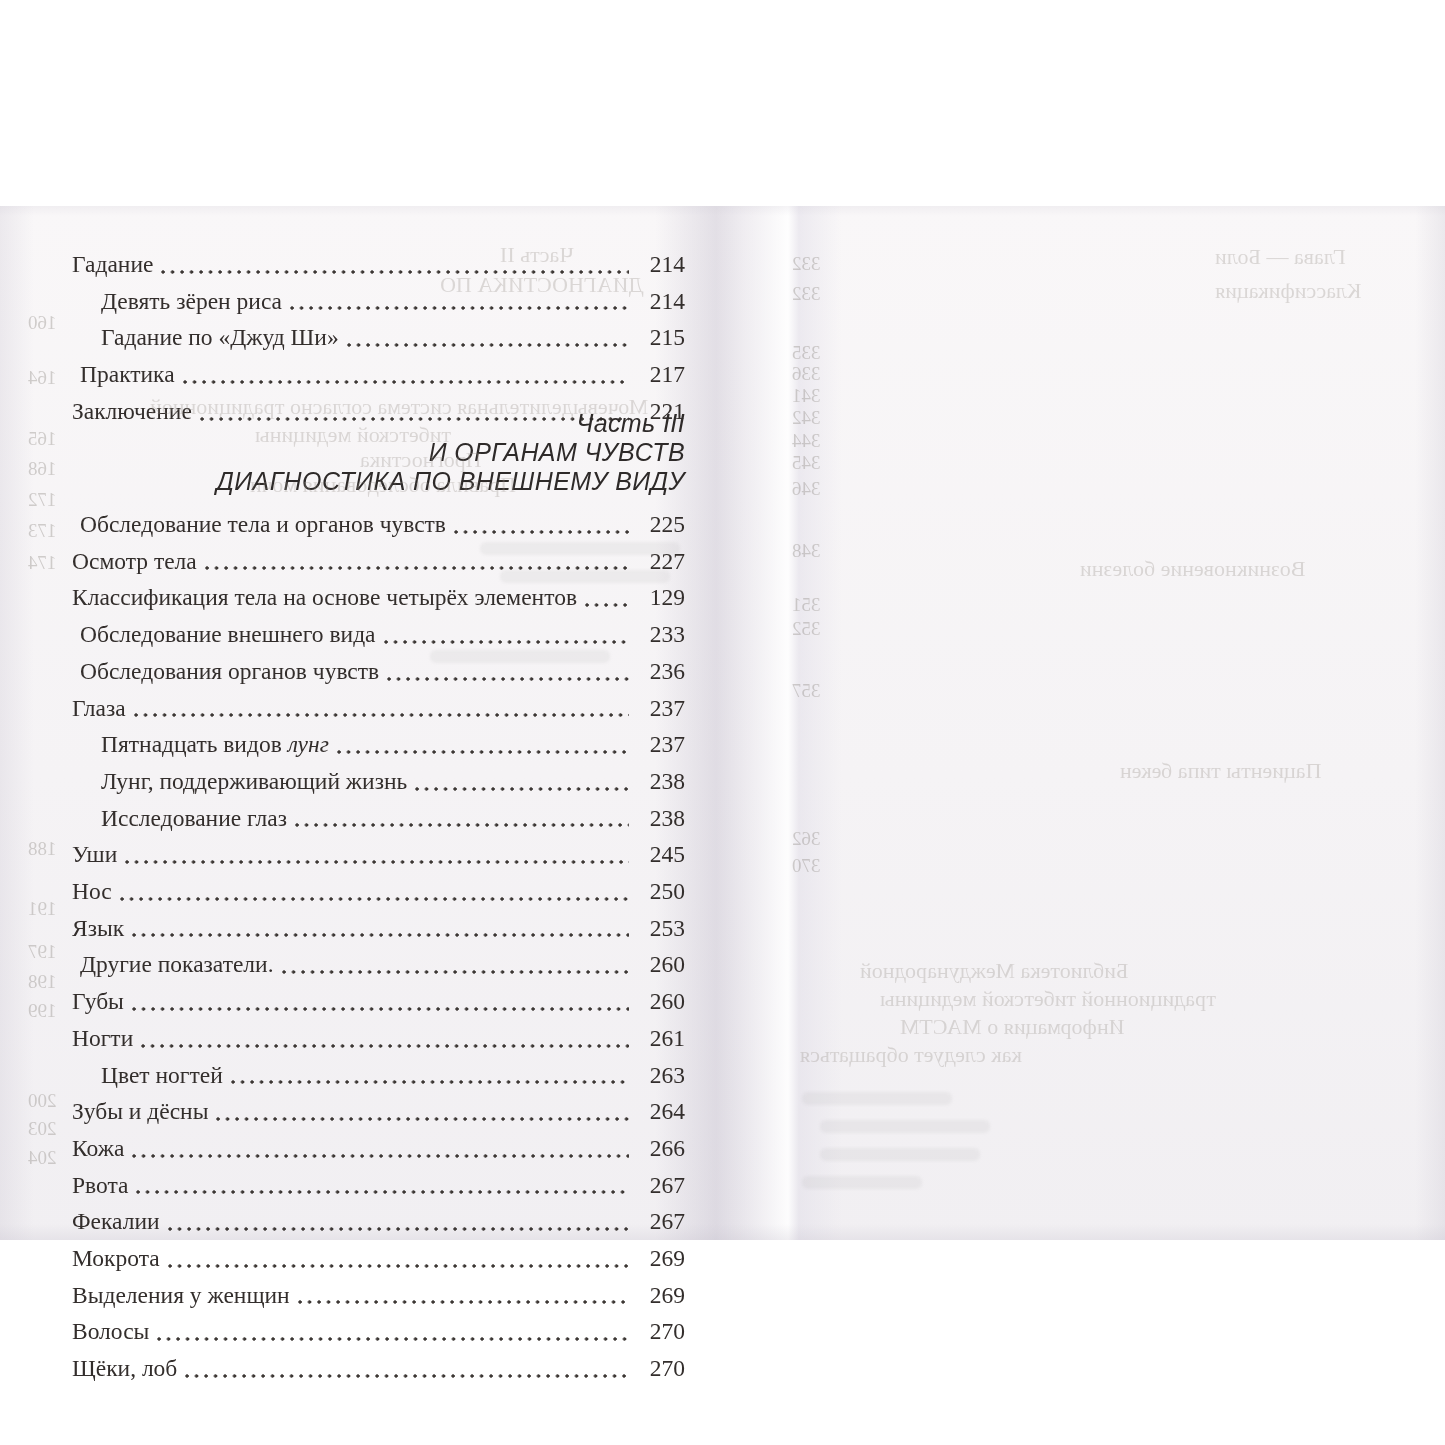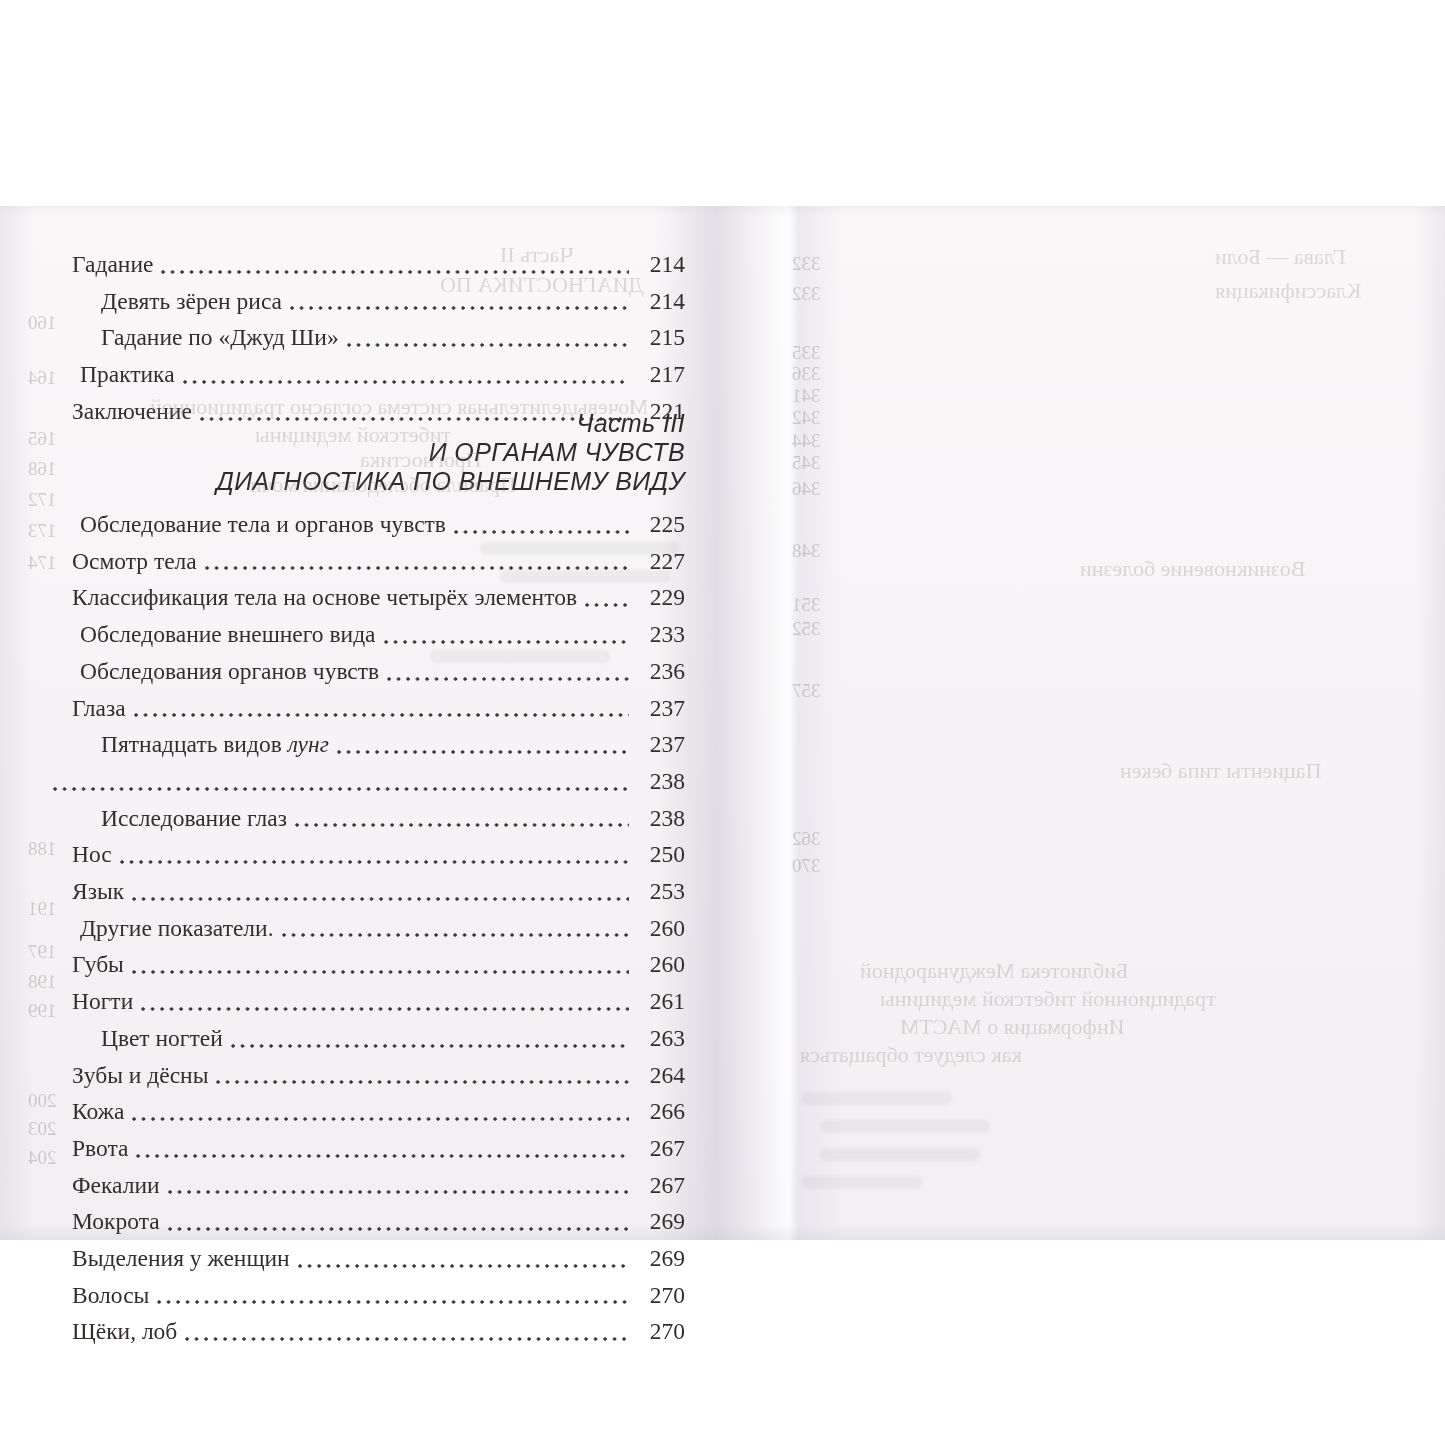--- a/index.html
+++ b/index.html
@@ -92,21 +92,21 @@
             <span class="num">225</span>
           </div>
           <div class="row">
             <span class="t l1">Осмотр тела</span>
             <span class="dots"></span>
             <span class="num">227</span>
           </div>
           <div class="row">
             <span class="t l1">Классификация тела на основе четырёх элементов</span>
             <span class="dots"></span>
-            <span class="num">229</span>
+            <span class="num">129</span>
           </div>
           <div class="row">
             <span class="t l0">Обследование внешнего вида</span>
             <span class="dots"></span>
             <span class="num">233</span>
           </div>
           <div class="row">
             <span class="t l0">Обследования органов чувств</span>
             <span class="dots"></span>
             <span class="num">236</span>
@@ -115,27 +115,33 @@
             <span class="t l1">Глаза</span>
             <span class="dots"></span>
             <span class="num">237</span>
           </div>
           <div class="row">
             <span class="t l2">Пятнадцать видов <em>лунг</em></span>
             <span class="dots"></span>
             <span class="num">237</span>
           </div>
           <div class="row">
+            <span class="t l2">Лунг, поддерживающий жизнь</span>
             <span class="dots"></span>
             <span class="num">238</span>
           </div>
           <div class="row">
             <span class="t l2">Исследование глаз</span>
             <span class="dots"></span>
             <span class="num">238</span>
+          </div>
+          <div class="row">
+            <span class="t l1">Уши</span>
+            <span class="dots"></span>
+            <span class="num">245</span>
           </div>
           <div class="row">
             <span class="t l1">Нос</span>
             <span class="dots"></span>
             <span class="num">250</span>
           </div>
           <div class="row">
             <span class="t l1">Язык</span>
             <span class="dots"></span>
             <span class="num">253</span>

